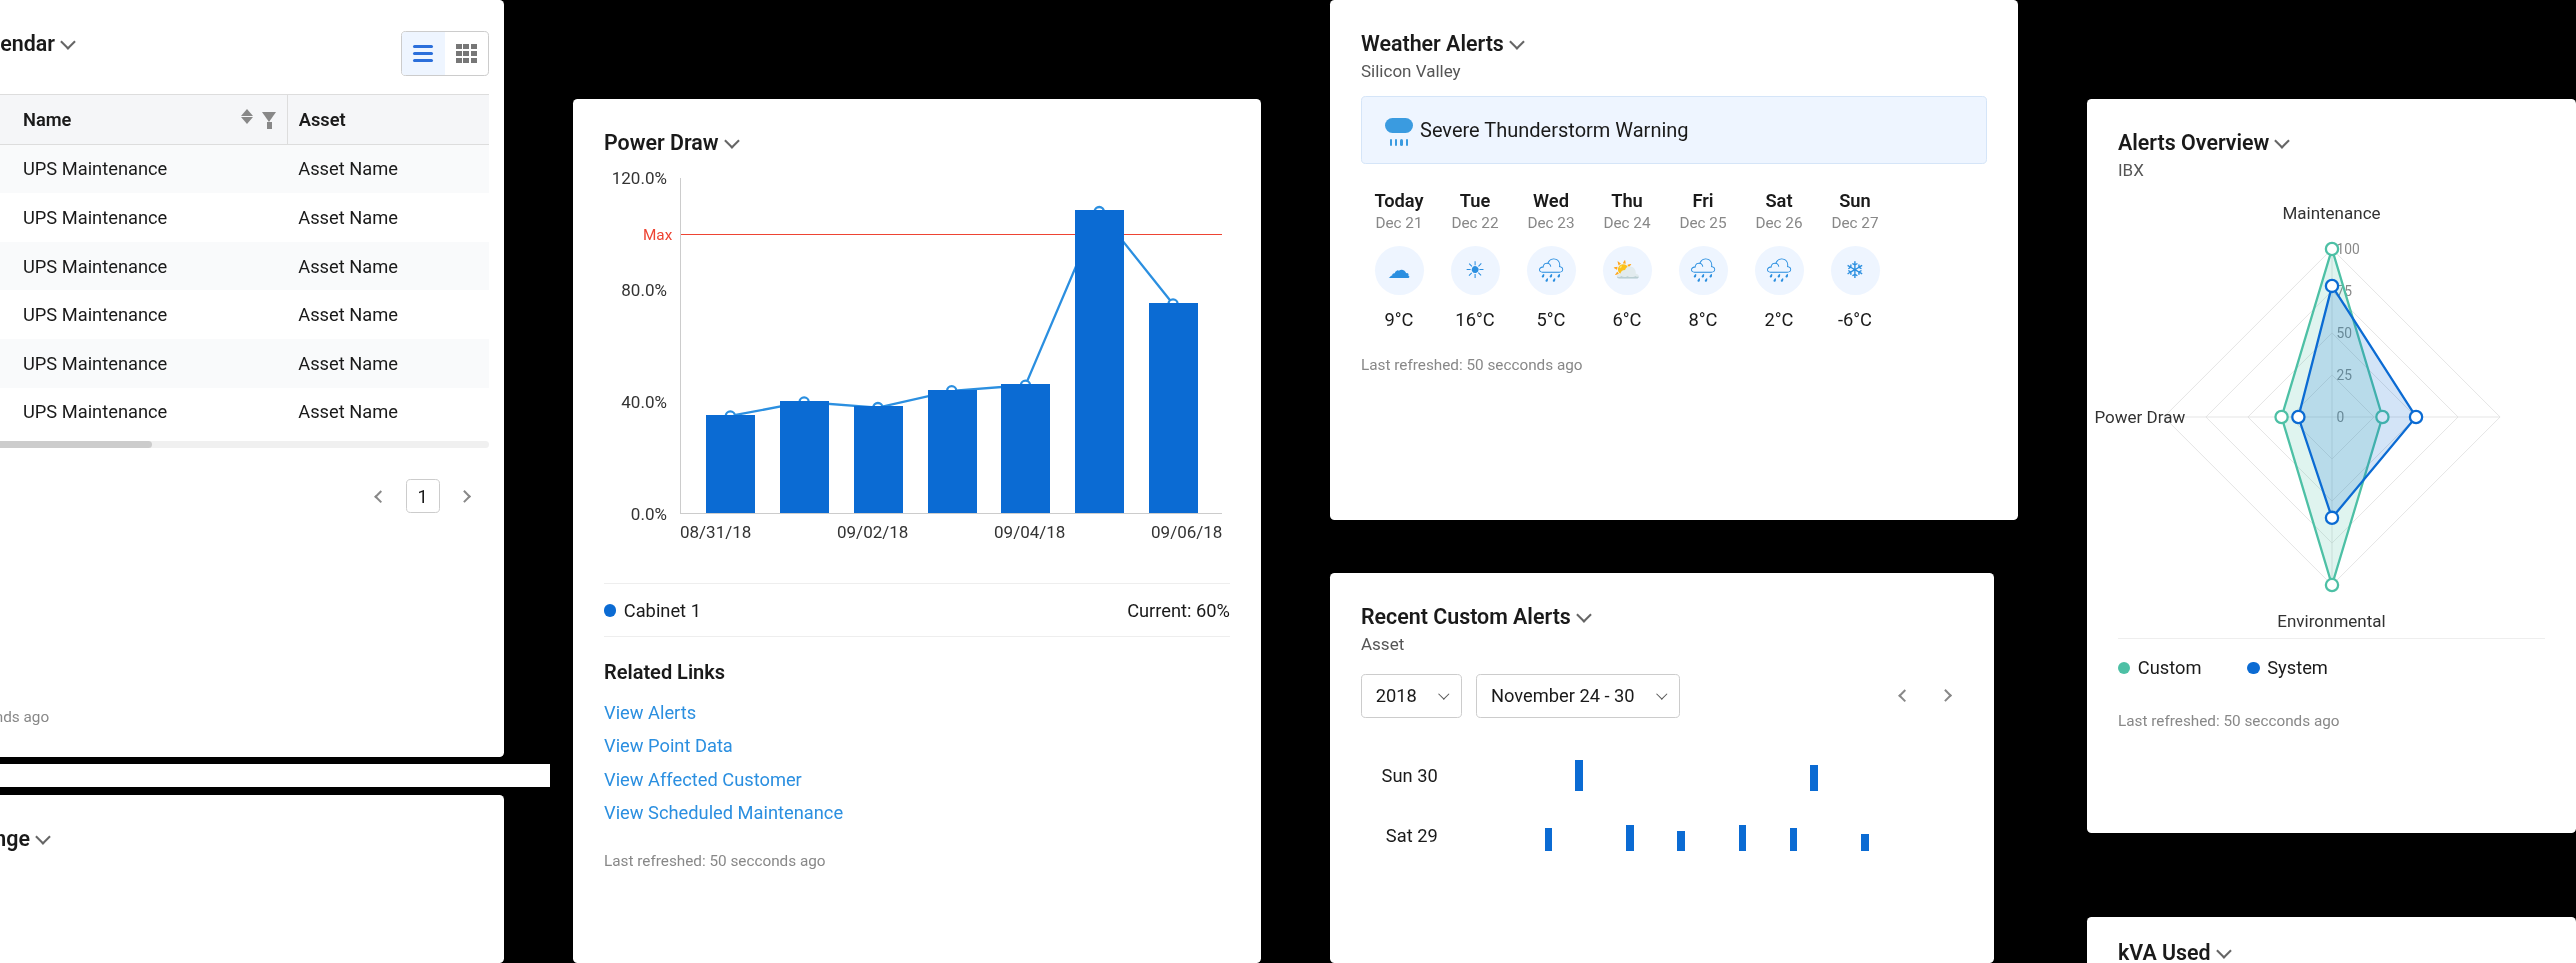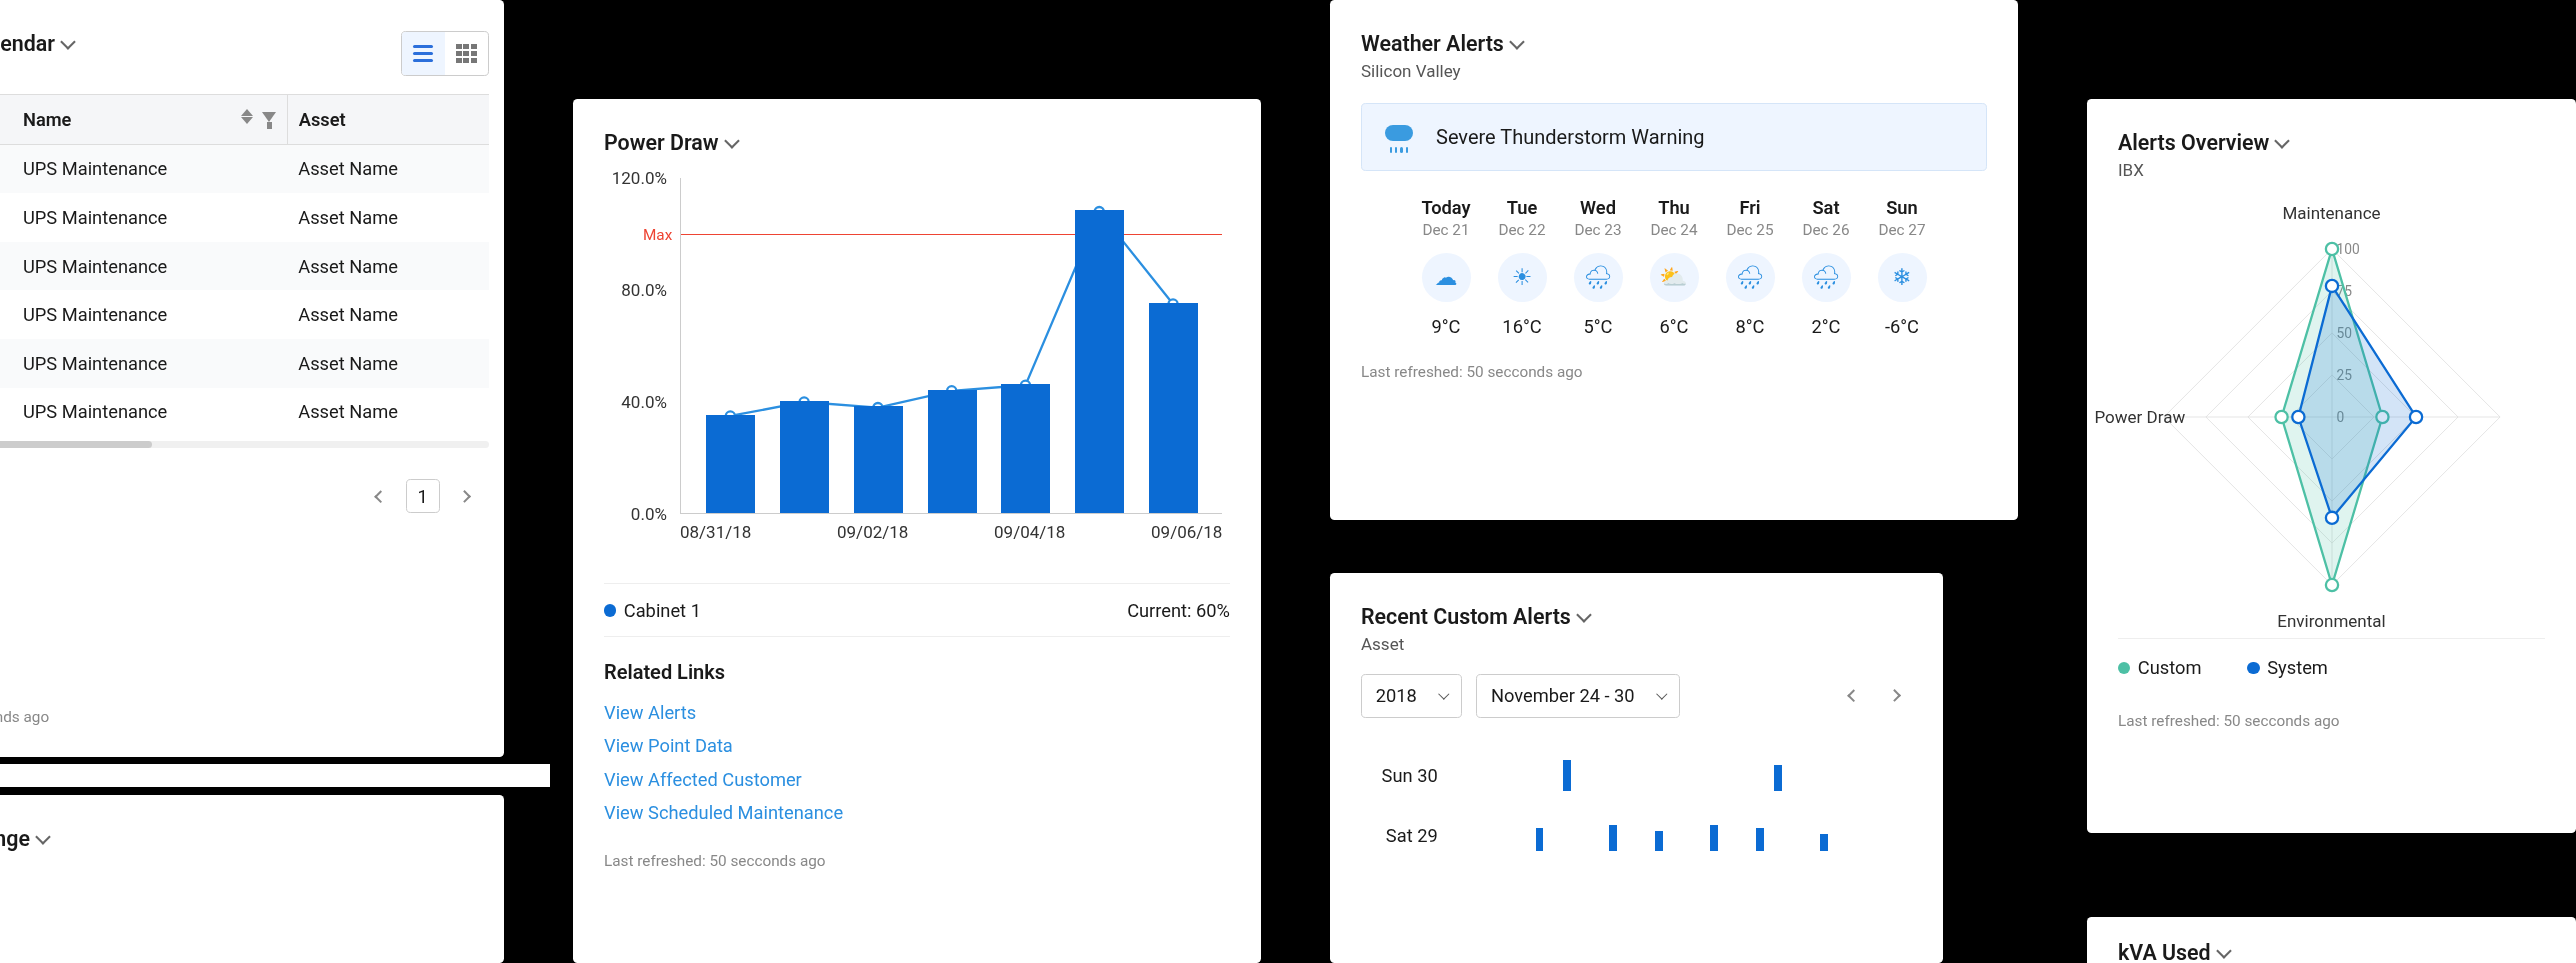--- a/index.html
+++ b/index.html
@@ -82,34 +82,34 @@
 .bar { position: absolute; bottom: 0; width: 49px; background: #0b6bd3; }
 .line-path { position: absolute; inset: 0; }
 .x-labels { position: absolute; left: 76px; right: 7.6px; top: 344px; display: flex; justify-content: space-between; font-size: 17px; color: #333; }
 .legend-row { display: flex; justify-content: space-between; align-items: center; padding: 15.3px 0; border-top: 0.8px solid #eee; border-bottom: 0.8px solid #eee; margin-top: 7.6px; font-size: 18.3px; }
 .legend-dot { width: 12.2px; height: 12.2px; border-radius: 50%; display: inline-block; margin-right: 7.6px; }
 .related-links h4 { font-size: 20px; font-weight: 600; margin: 23px 0 12.2px 0; }
 .related-links a { display: block; color: #2b8fe0; text-decoration: none; font-size: 18.3px; padding: 6.1px 0; cursor: pointer; }
 
 
 #weather-card { left: 1330px; top: 0; width: 688px; height: 520px; padding: 31px 31px 23px 31px; }
-.alert-banner { background: #eef5ff; border: 0.8px solid #d5e5f8; border-radius: 4.6px; padding: 21.4px 23px; display: flex; align-items: center; gap: 20px; margin-top: 22px; font-size: 20px; }
+.alert-banner { background: #eef5ff; border: 0.8px solid #d5e5f8; border-radius: 4.6px; padding: 21.4px 23px; display: flex; align-items: flex-start; gap: 4px; margin-top: 15px; font-size: 20px; }
 .rain-icon { width: 31px; height: 23px; position: relative; }
 .rain-icon .cloud { width: 27.5px; height: 15.3px; background: #3a9be0; border-radius: 9.2px; position: absolute; top: 0; }
 .rain-icon .drops { position: absolute; bottom: -4.6px; left: 4.6px; display: flex; gap: 3.1px; }
 .rain-icon .drops span { width: 2.3px; height: 6.1px; background: #3a9be0; border-radius: 1.5px; }
-.forecast-row { display: flex; justify-content: center; margin-top: 26px; }
+.forecast-row { display: flex; justify-content: flex-start; margin-top: 26px; }
 .forecast-day { text-align: center; width: 76px; }
 .day-name { font-size: 18.3px; font-weight: 600; }
 .day-date { font-size: 15.3px; color: #888; margin-top: 3.1px; }
 .day-icon { width: 49px; height: 49px; border-radius: 50%; background: #eef5ff; margin: 13.8px auto; display: flex; align-items: center; justify-content: center; color: #2b8fe0; font-size: 23px; }
 .day-temp { font-size: 18.3px; }
 
 
-#custom-alerts-card { left: 1330px; top: 573px; width: 613px; height: 390px; padding: 31px 31px 0 31px; }
+#custom-alerts-card { left: 1330px; top: 573px; width: 664px; height: 390px; padding: 31px 31px 0 31px; }
 .select-row { display: flex; align-items: center; gap: 13.8px; margin-top: 20px; }
 .select-box { border: 0.8px solid #ccc; border-radius: 4.6px; padding: 10.7px 13.8px; font-size: 18.3px; display: flex; align-items: center; gap: 23px; cursor: pointer; background: #fff; }
 .select-box .chev { width: 7.6px; height: 7.6px; border-right: 1.5px solid #555; border-bottom: 1.5px solid #555; transform: rotate(45deg); margin-top: -3.1px; }
 .nav-arrows { display: flex; gap: 7.6px; margin-left: auto; }
 .dot-chart { margin-top: 27.5px; position: relative; height: 138px; }
 .dot-row { display: flex; align-items: center; height: 60px; }
 .dot-row-label { width: 92px; font-size: 18.3px; text-align: right; padding-right: 15.3px; }
 .dot-track { flex: 1; position: relative; height: 31px; }
 .dot-bar { position: absolute; width: 7.6px; background: #0b6bd3; bottom: 0; }
 

